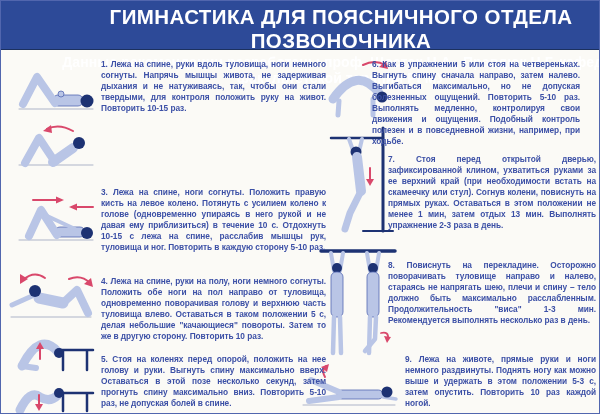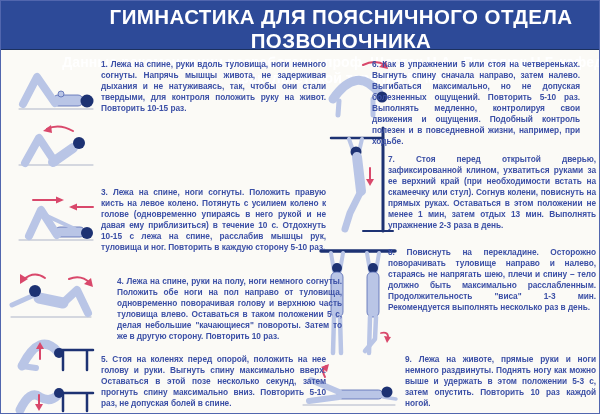--- a/index.html
+++ b/index.html
@@ -154,21 +154,21 @@
     <line class="lb" x1="84" y1="34" x2="97" y2="36" stroke-width="3.5"></line>
     <circle class="hd" cx="88" cy="29" r="5.5"></circle>
     <line class="lb" x1="40" y1="34" x2="10" y2="38" stroke-width="6"></line>
     <line class="lb" x1="40" y1="29" x2="12" y2="17" stroke-width="6"></line>
     <path class="rd" d="M26,14 q-4,-7 1,-11" stroke-width="2"></path>
     <polygon class="rdh" points="30,1 22,4 28,9"></polygon>
   </svg>
 
   <p class="ex" style="left:100px;top:58px;width:225px">1. Лежа на спине, руки вдоль туловища, ноги немного согнуты. Напрячь мышцы живота, не задерживая дыхания и не натуживаясь, так, чтобы они стали твердыми, для контроля положить руку на живот. Повторить 10-15 раз.</p>
   <p class="ex" style="left:100px;top:186px;width:225px">3. Лежа на спине, ноги согнуты. Положить правую кисть на левое колено. Потянуть с усилием колено к голове (одновременно упираясь в него рукой и не давая ему приблизиться) в течение 10 с. Отдохнуть 10-15 с лежа на спине, расслабив мышцы рук, туловища и ног. Повторить в каждую сторону 5-10 раз.</p>
-  <p class="ex" style="left:116px;top:275px;width:225px">4. Лежа на спине, руки на полу, ноги немного согнуты. Положить обе ноги на пол направо от туловища, одновременно поворачивая голову и верхнюю часть туловища влево. Оставаться в таком положении 5 с, делая небольшие "качающиеся" повороты. Затем то же в другую сторону. Повторить 10 раз.</p>
+  <p class="ex" style="left:100px;top:275px;width:225px">4. Лежа на спине, руки на полу, ноги немного согнуты. Положить обе ноги на пол направо от туловища, одновременно поворачивая голову и верхнюю часть туловища влево. Оставаться в таком положении 5 с, делая небольшие "качающиеся" повороты. Затем то же в другую сторону. Повторить 10 раз.</p>
   <p class="ex" style="left:100px;top:353px;width:225px">5. Стоя на коленях перед опорой, положить на нее голову и руки. Выгнуть спину максимально вверх. Оставаться в этой позе несколько секунд, затем прогнуть спину максимально вниз. Повторить 5-10 раз, не допуская болей в спине.</p>
 
   <p class="ex" style="left:371px;top:58px;width:208px">6. Как в упражнении 5 или стоя на четвереньках. Выгнуть спину сначала направо, затем налево. Выгибаться максимально, но не допуская болезненных ощущений. Повторить 5-10 раз. Выполнять медленно, контролируя свои движения и ощущения. Подобный контроль полезен и в повседневной жизни, например, при ходьбе.</p>
   <p class="ex" style="left:387px;top:153px;width:208px">7. Стоя перед открытой дверью, зафиксированной клином, ухватиться руками за ее верхний край (при необходимости встать на скамеечку или стул). Согнув колени, повиснуть на прямых руках. Оставаться в этом положении не менее 1 мин, затем отдых 13 мин. Выполнять упражнение 2-3 раза в день.</p>
-  <p class="ex" style="left:387px;top:246px;width:208px">8. Повиснуть на перекладине. Осторожно поворачивать туловище направо и налево, стараясь не напрягать шею, плечи и спину – тело должно быть максимально расслабленным. Продолжительность "виса" 1-3 мин. Рекомендуется выполнять несколько раз в день.</p>
+  <p class="ex" style="left:387px;top:259px;width:208px">8. Повиснуть на перекладине. Осторожно поворачивать туловище направо и налево, стараясь не напрягать шею, плечи и спину – тело должно быть максимально расслабленным. Продолжительность "виса" 1-3 мин. Рекомендуется выполнять несколько раз в день.</p>
   <p class="ex" style="left:404px;top:353px;width:191px">9. Лежа на животе, прямые руки и ноги немного раздвинуты. Поднять ногу как можно выше и удержать в этом положении 5-3 с, затем опустить. Повторить 10 раз каждой ногой.</p>
 
 </div>
 
 </body></html>

